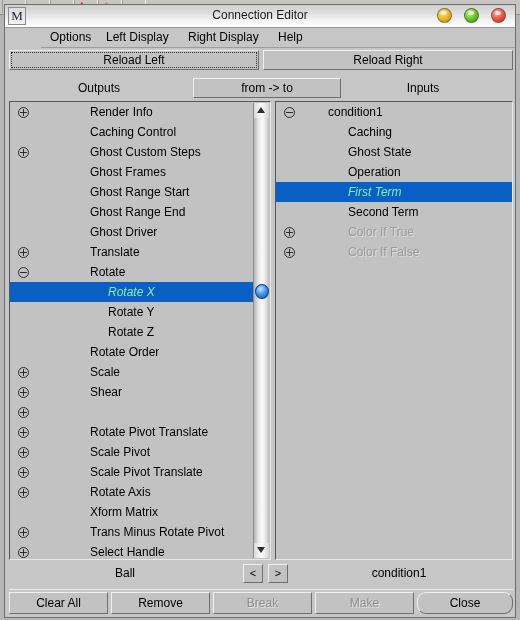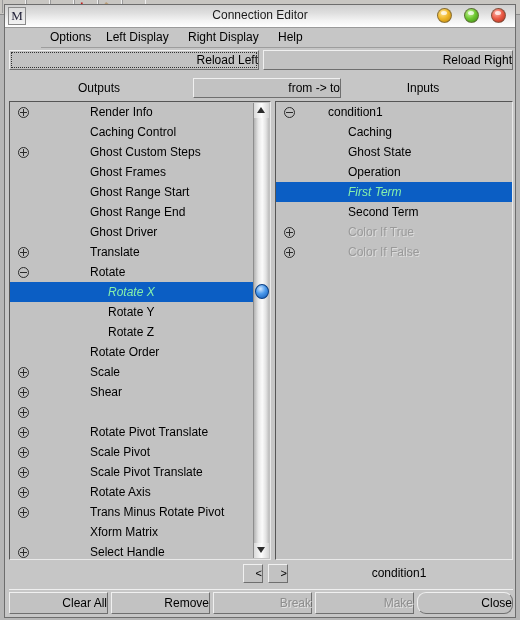--- a/index.html
+++ b/index.html
@@ -45,21 +45,21 @@
 
   
   #menubar{height:19px;background:#c6c6c6;border-bottom:1px solid #9d9d9d;
     position:relative;margin-left:36px;}
   .menu{position:absolute;top:2px;height:15px;line-height:15px;font-size:12px;
     padding:0 5px;color:#000;cursor:default;}
 
   
   .btn3d{background:#c2c2c2;border-top:1px solid #f0f0f0;border-left:1px solid #f0f0f0;
     border-right:1px solid #6f6f6f;border-bottom:1px solid #6f6f6f;
-    box-sizing:border-box;text-align:right;cursor:default;color:#000;}
+    box-sizing:border-box;text-align:center;cursor:default;color:#000;}
   .btn3d.focus{outline:1px dotted #333;outline-offset:-3px;}
   .btn3d.disabled{color:#8e8e8e;text-shadow:1px 1px 0 #e3e3e3;}
 
   
   #reloadrow{position:absolute;left:4px;top:45px;width:504px;height:20px;}
   #reloadrow .btn3d{position:absolute;top:0;height:20px;line-height:18px;font-size:12px;}
   #rl-left{left:0;width:250px;}
   #rl-right{left:254px;width:250px;}
 
   
@@ -242,25 +242,25 @@
           </div>
           <div class="row">
             <span class="tog plus"></span>
             <span class="lbl" style="left: 80px;">Scale Pivot Translate</span>
           </div>
           <div class="row">
             <span class="tog plus"></span>
             <span class="lbl" style="left: 80px;">Rotate Axis</span>
           </div>
           <div class="row">
+            <span class="lbl" style="left: 80px;">Xform Matrix</span>
+          </div>
+          <div class="row">
             <span class="tog plus"></span>
             <span class="lbl" style="left: 80px;">Trans Minus Rotate Pivot</span>
-          </div>
-          <div class="row">
-            <span class="lbl" style="left: 80px;">Xform Matrix</span>
           </div>
           <div class="row">
             <span class="tog plus"></span>
             <span class="lbl" style="left: 80px;">Select Handle</span>
           </div>
         </div>
       <div class="vsb">
         <div class="sbarrow up">
             <div class="tri"></div>
           </div>
@@ -299,20 +299,21 @@
           <div class="row dim">
             <span class="tog plus"></span>
             <span class="lbl" style="left: 72px;">Color If False</span>
           </div>
         </div>
     </div>
 
   </div>
 
   <div id="statusrow">
+    <div id="st-left">Ball</div>
     <div id="nav-prev" class="btn3d">&lt;</div>
     <div id="nav-next" class="btn3d">&gt;</div>
     <div id="st-right">condition1</div>
   </div>
 
   <div id="bottombar">
     <div id="b0" class="btn3d">Clear All</div>
     <div id="b1" class="btn3d">Remove</div>
     <div id="b2" class="btn3d disabled">Break</div>
     <div id="b3" class="btn3d disabled">Make</div>

